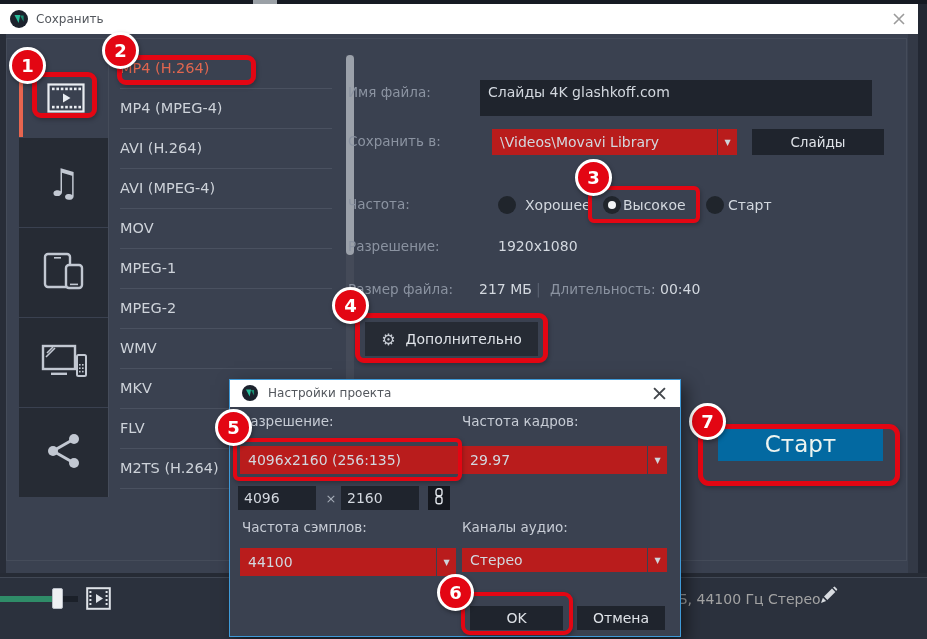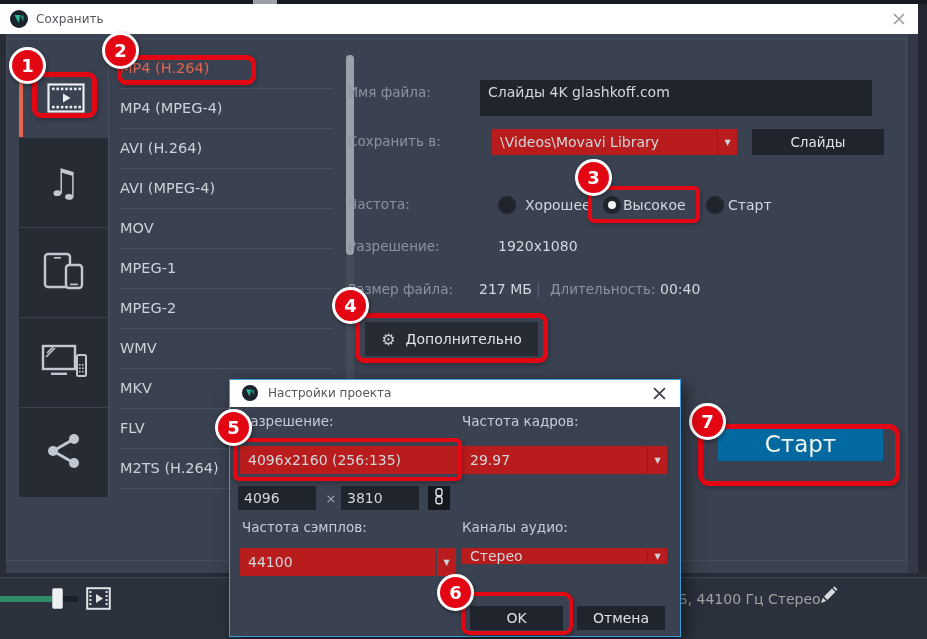--- a/index.html
+++ b/index.html
@@ -263,38 +263,38 @@
       <span class="txt">4096x2160 (256:135)</span>
       <span class="arr">▼</span>
     </div>
     <div class="abs dd pz" style="left:462px;top:446px;width:205px;height:28px">
       <span class="txt">29.97</span>
       <span class="arr">▼</span>
     </div>
 
     <div class="abs inp pz" style="left:238px;top:486px;width:78px;height:24px;line-height:24px;padding-left:6px">4096</div>
     <div class="abs flexc pz" style="left:320px;top:486px;width:22px;height:24px;color:#a6adb8;font-size:13px">×</div>
-    <div class="abs inp pz" style="left:341px;top:486px;width:78px;height:24px;line-height:24px;padding-left:6px">3810</div>
+    <div class="abs inp pz" style="left:341px;top:486px;width:78px;height:24px;line-height:24px;padding-left:6px">2160</div>
     <div class="abs flexc pz" style="left:428px;top:486px;width:22px;height:24px;background:#15181f">
       <span>
         <svg width="10" height="17" viewBox="0 0 10 17">
           <rect x="2" y="0.8" width="6" height="7" rx="2.2" fill="none" stroke="#dfe3e8" stroke-width="1.4"></rect>
           <rect x="2" y="8.8" width="6" height="7" rx="2.2" fill="none" stroke="#dfe3e8" stroke-width="1.4"></rect>
         </svg>
       </span>
     </div>
 
     <div class="abs lbl2 pz" style="left:242px;top:517px">Частота сэмплов:</div>
     <div class="abs lbl2 pz" style="left:462px;top:517px">Каналы аудио:</div>
 
     <div class="abs dd pz" style="left:240px;top:548px;width:216px;height:28px">
       <span class="txt">44100</span>
       <span class="arr">▼</span>
     </div>
-    <div class="abs dd pz" style="left:462px;top:548px;width:205px;height:16px">
+    <div class="abs dd pz" style="left:462px;top:548px;width:205px;height:24px">
       <span class="txt">Стерео</span>
       <span class="arr">▼</span>
     </div>
 
     <div class="abs btn pz" style="left:470px;top:606px;width:93px;height:24px;font-size:14px">OK</div>
     <div class="abs btn pz" style="left:577px;top:606px;width:88px;height:24px;font-size:14px">Отмена</div>
   </div>
 
   
   <div class="grp">

